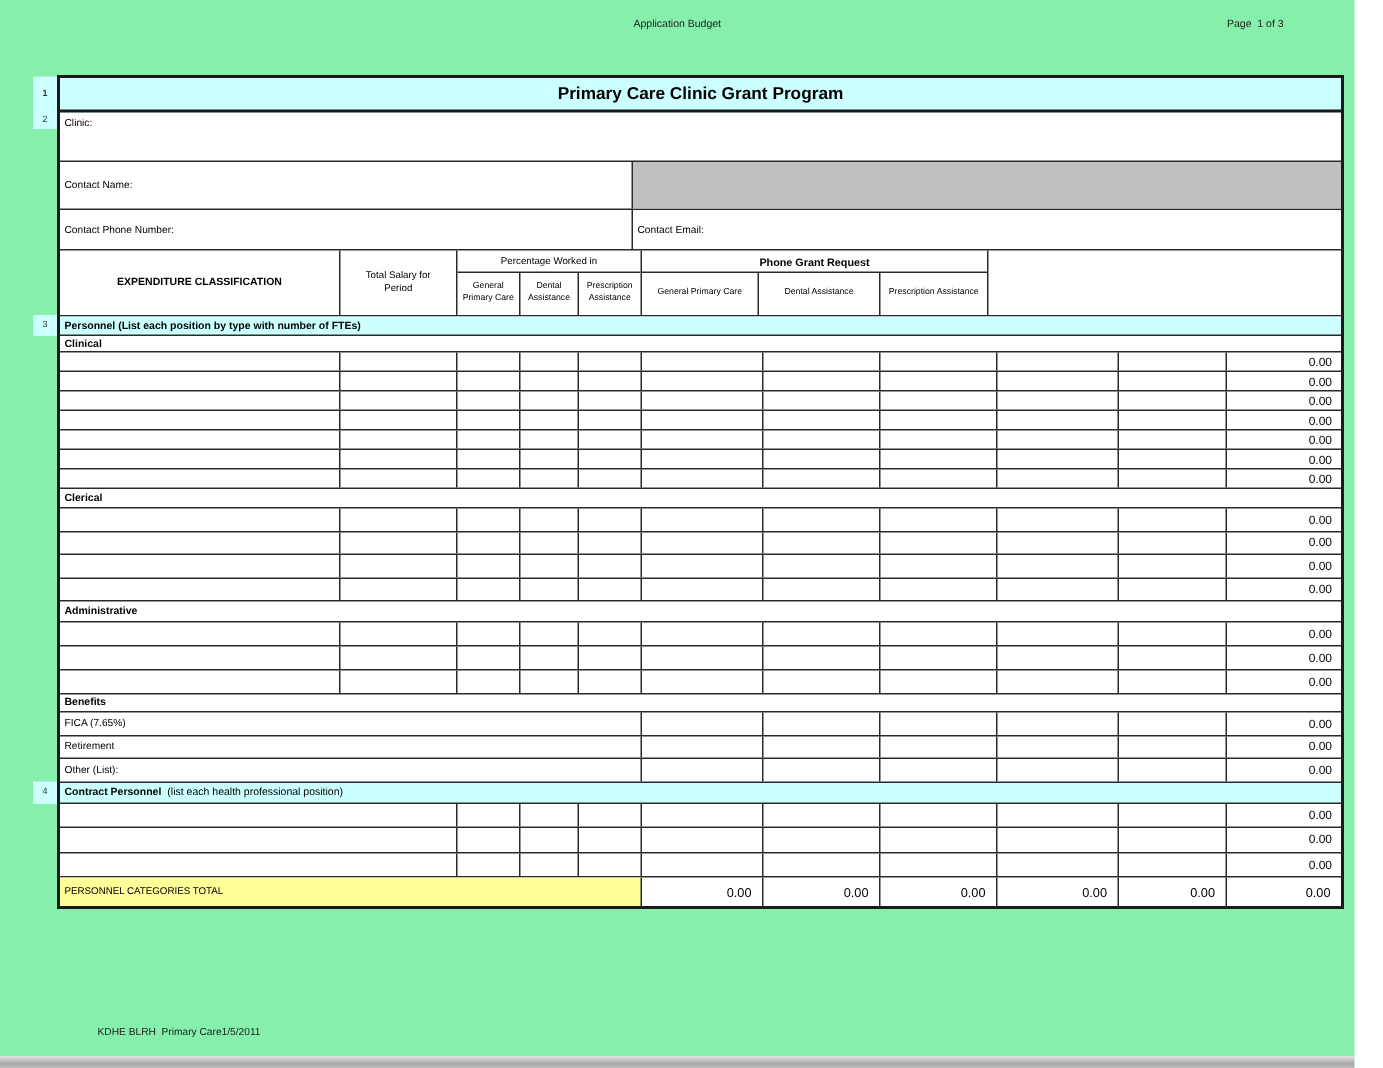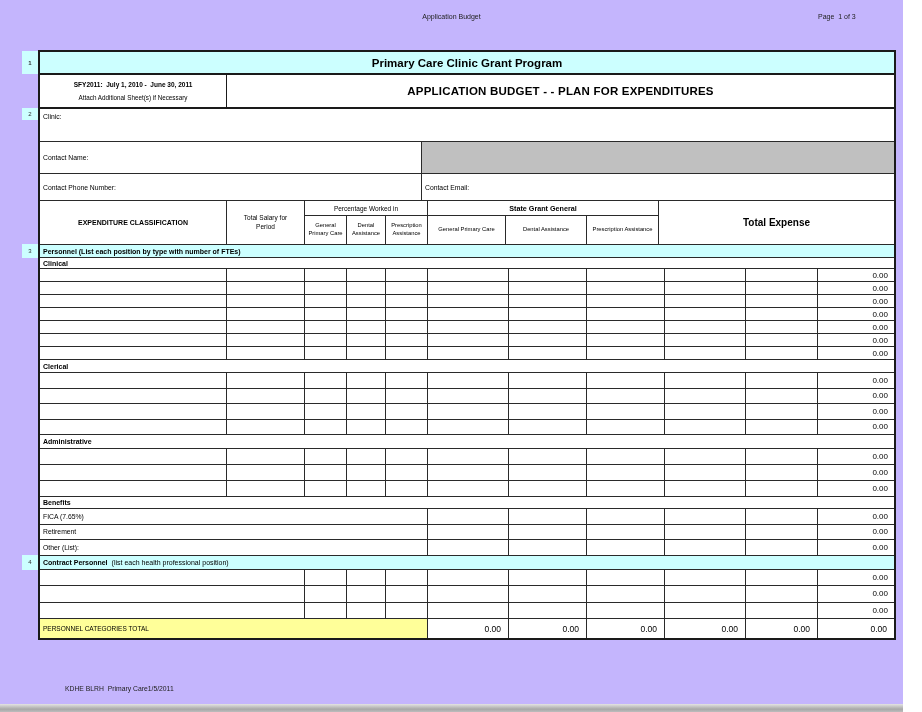--- a/index.html
+++ b/index.html
@@ -1,18 +1,18 @@
 <!DOCTYPE html>
 <html><head>
 <meta charset="utf-8">
 <style>
   * { margin:0; padding:0; box-sizing:border-box; }
   html,body { background:#ffffff; }
   .page {
-    position:relative; width:903px; height:712px; background:#c4b5fd;
+    position:relative; width:903px; height:712px; background:#86efac;
     font-family:"Liberation Sans", sans-serif; color:#000; overflow:hidden;
   }
   .pre { white-space:pre; }
 
   
   .pgheader-title { position:absolute; top:13px; left:0; width:100%; text-align:center; font-size:7px; color:#222; }
   .pgheader-page  { position:absolute; top:13px; left:818px; font-size:7px; color:#222; }
 
   
   .sheet { position:absolute; left:38px; top:50px; width:858px; border:2px solid #1a1a1a; background:#fff; }
@@ -110,27 +110,20 @@
   <div class="pgheader-title pre">Application Budget</div>
   <div class="pgheader-page pre">Page  1 of 3</div>
 
   <div class="sheet">
 
     <div class="row banner">
       <span class="rownum">1</span>
       <span>Primary Care Clinic Grant Program</span>
     </div>
 
-    <div class="row subtitle">
-      <div class="subtitle-left">
-        <span class="l1 pre">SFY2011:  July 1, 2010 -  June 30, 2011</span>
-        <span class="l2">Attach Additional Sheet(s) if Necessary</span>
-      </div>
-      <div class="subtitle-right">APPLICATION BUDGET - - PLAN FOR EXPENDITURES</div>
-    </div>
 
     <div class="row clinicrow">
       <span class="rownum short">2</span>
       <span>Clinic:</span>
     </div>
 
     <div class="row contactrow">
       <div class="cell lbl">
         <span>Contact Name:</span>
       </div>
@@ -151,28 +144,27 @@
       <div class="th c2">Total Salary for Period</div>
       <div class="grp grp-pct">
         <div class="grp-top">Percentage Worked in</div>
         <div class="grp-bot">
           <div class="th p1">General Primary Care</div>
           <div class="th p2">Dental Assistance</div>
           <div class="th fill">Prescription Assistance</div>
         </div>
       </div>
       <div class="grp grp-state">
-        <div class="grp-top">State Grant General</div>
+        <div class="grp-top">Phone Grant Request</div>
         <div class="grp-bot">
           <div class="th e3">General Primary Care</div>
           <div class="th e4">Dental Assistance</div>
           <div class="th fill">Prescription Assistance</div>
         </div>
       </div>
-      <div class="th th-total fill">Total Expense</div>
     </div>
 
     <div class="row secbanner personnelbanner">
       <span class="rownum">3</span>
       <b>Personnel (List each position by type with number of FTEs)</b>
     </div>
 
     <div>
       <div class="row slabel h11">Clinical</div>
       <div id="sec-clinical">

